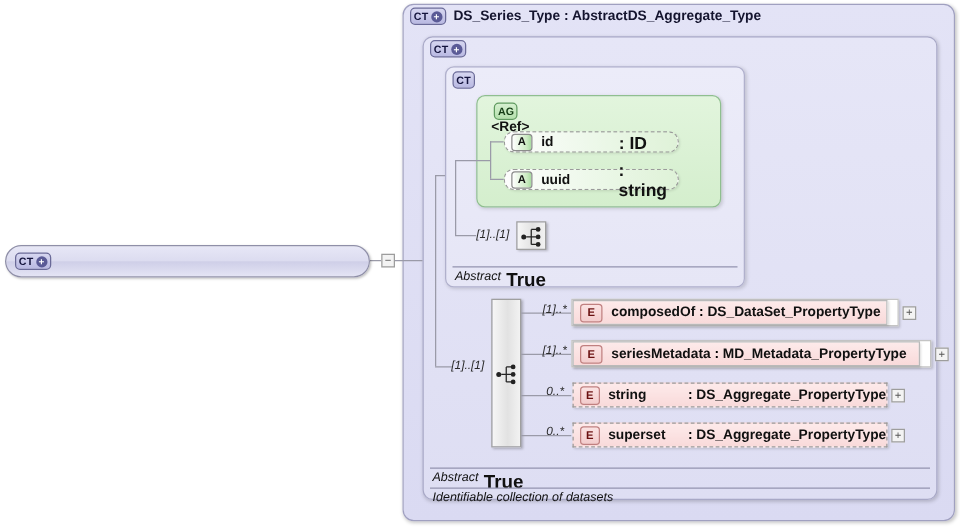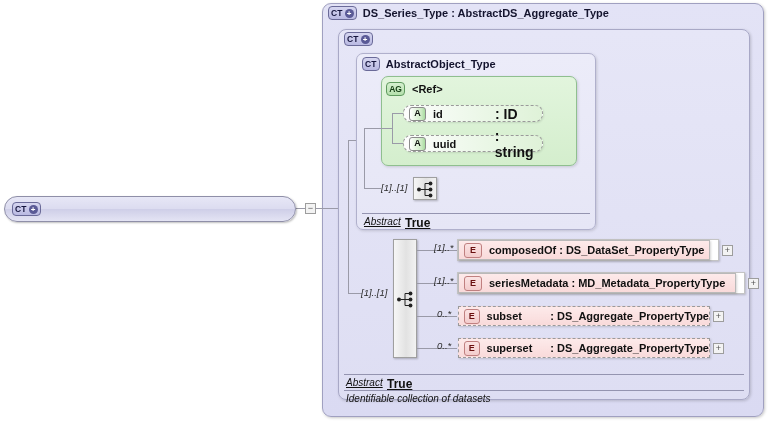--- a/index.html
+++ b/index.html
@@ -231,27 +231,25 @@
     white-space: nowrap;
     font-family: "Liberation Sans", sans-serif;
   }
 
   
   .foot-rule { position: absolute; height: 1px; background: #9494b0; }
   .foot-lbl {
     position: absolute;
     font-size: 10px; font-style: italic; color: #101010;
     white-space: nowrap;
-    text-decoration: underline;
   }
   .foot-val {
     position: absolute;
-    font-size: 12px; font-weight: bold; color: #101010;
-    white-space: nowrap;
-    text-decoration: underline;
+    font-size: 15px; font-weight: bold; color: #101010;
+    white-space: nowrap;
   }
   .foot-doc {
     position: absolute;
     font-size: 10px; font-style: italic; color: #101010;
     white-space: nowrap;
   }
 </style>
 </head>
 <body>
 
@@ -288,24 +286,23 @@
     <span class="badge-ct">
       <span>CT</span>
         <span class="plus">+</span>
     </span>
   </div>
 
   <div class="box-title" style="left:362px; top:57px;">
     <span class="badge-ct">
       <span>CT</span>
     </span>
-    <span class="t">AbstractObject_Type</span>
-  </div>
-
-  <div class="ag-head" style="left:386px; top:82px;">
+  </div>
+
+  <div class="ag-head" style="left:386px; top:82px;flex-direction:column;">
     <span class="badge-ag">AG</span>
     <span class="n">&lt;Ref&gt;</span>
   </div>
 
   <div class="line-v" style="left:392px; top:113px; height:30px;"></div>
   <div class="line-h" style="left:392px; top:113px; width:11px;"></div>
   <div class="line-h" style="left:392px; top:143px; width:11px;"></div>
 
   <div class="attr-row" style="left:403px; top:105px; width:140px; height:17px;">
     <span class="badge-a">A</span>
@@ -382,21 +379,21 @@
     <span class="badge-e">E</span>
     <span class="nm">seriesMetadata</span>
     <span class="sep">:</span>
     <span class="ty">MD_Metadata_PropertyType</span>
   </div>
   <div class="expand-box" style="left:748px; top:278px;">+</div>
 
   <div class="card" style="left:437px; top:308px;">0..*</div>
   <div class="el-row dashed" style="left:458px; top:306px; width:252px; height:20px;">
     <span class="badge-e">E</span>
-    <span class="nm namecol" style="width:72px;">subset</span>
+    <span class="nm namecol" style="width:72px;">string</span>
     <span class="sep">:</span>
     <span class="ty">DS_Aggregate_PropertyType</span>
   </div>
   <div class="expand-box" style="left:713px; top:311px;">+</div>
 
   <div class="card" style="left:437px; top:340px;">0..*</div>
   <div class="el-row dashed" style="left:458px; top:338px; width:252px; height:20px;">
     <span class="badge-e">E</span>
     <span class="nm namecol" style="width:72px;">superset</span>
     <span class="sep">:</span>

